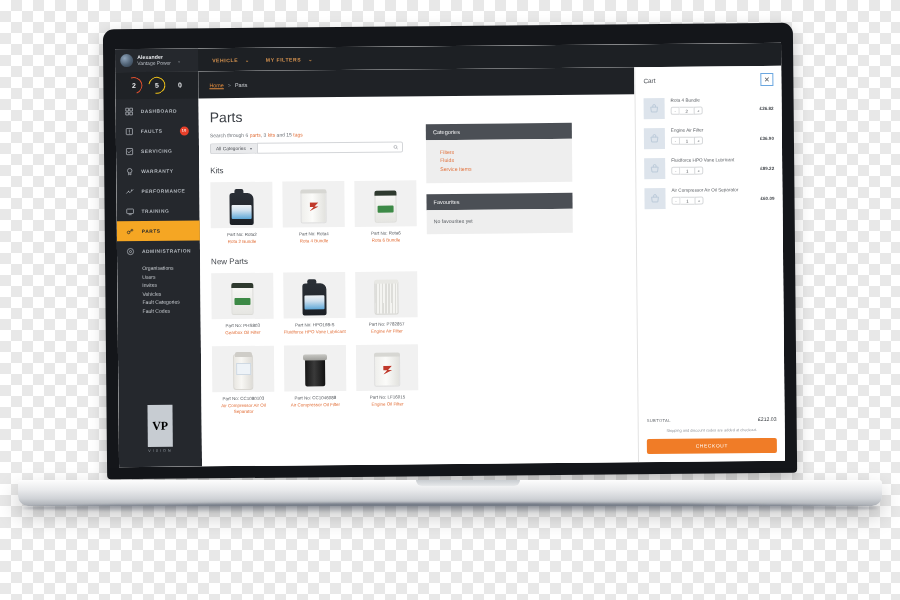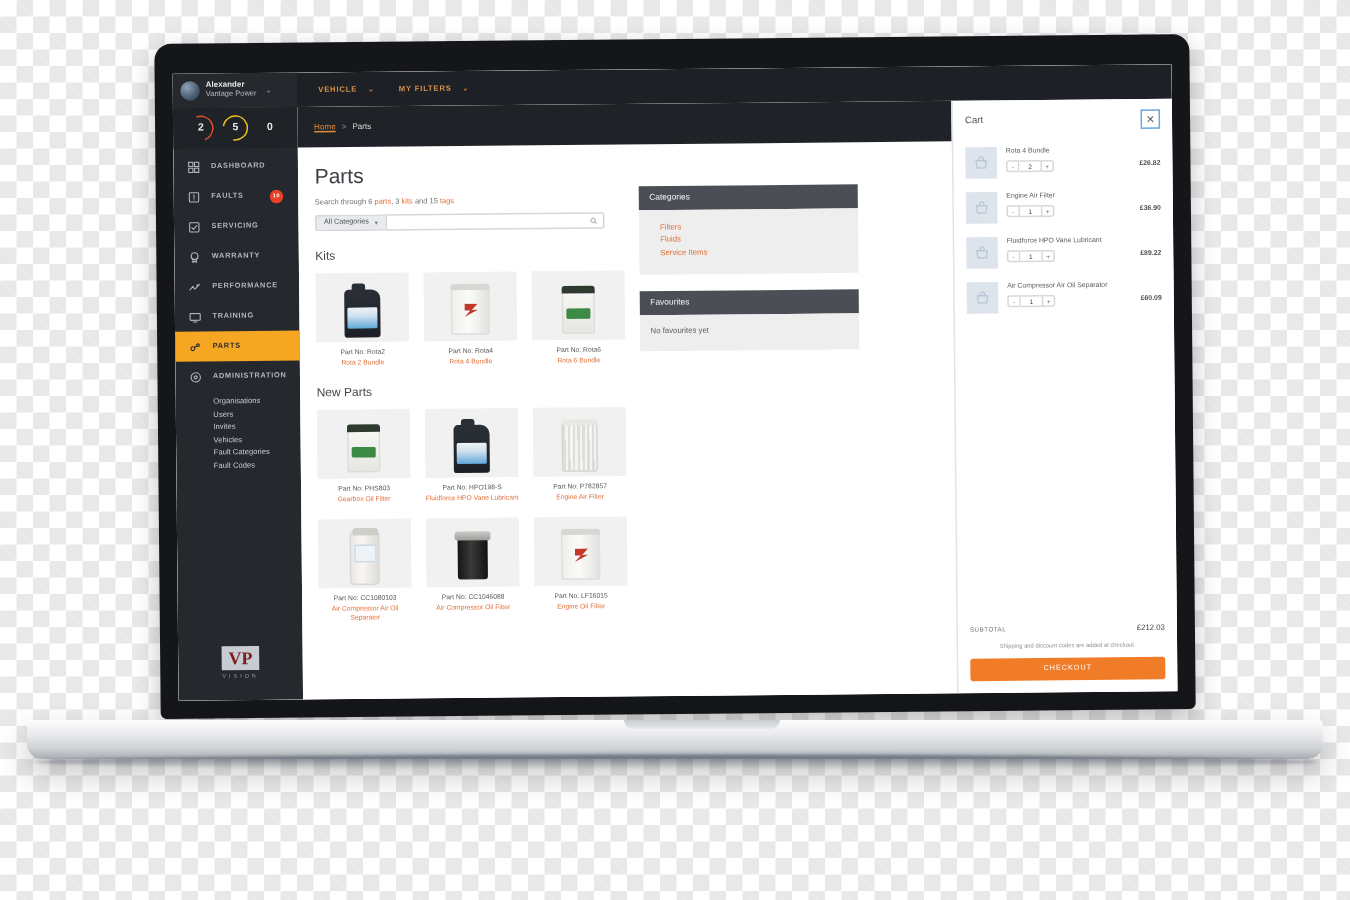--- a/index.html
+++ b/index.html
@@ -105,22 +105,22 @@
   .badge {
     position:absolute; right:10px; width:9px; height:9px; border-radius:50%;
     background:#e8402a; color:#fff; font-size:3.6px; display:flex;
     align-items:center; justify-content:center; font-weight:bold;
   }
   .subnav { padding: 3px 0 0 25px; }
   .subnav div { color:#c8ccd1; font-size:5.1px; line-height:8.6px; }
 
   .sidelogo { padding: 10px 0 14px; display:flex; justify-content:center; }
   .logo-box {
-    width:25px; height:16px; background:#c7ccd2; display:flex; align-items:center; justify-content:center;
-    color:#7f1d1d; font-size:12px; font-weight:bold; font-family:"Liberation Serif", serif;
+    width:25px; height:42px; background:#c7ccd2; display:flex; align-items:center; justify-content:center;
+    color:#000000; font-size:12px; font-weight:bold; font-family:"Liberation Serif", serif;
   }
   .logo-word { color:#9aa1a9; font-size:3.6px; letter-spacing:2px; text-align:center; margin-top:2px; }
 
   
   .main { flex:1 1 auto; display:flex; flex-direction:column; min-width:0; background:#fff; }
   .crumbbar { height:27px; background:#1f2226; display:flex; align-items:center; padding-left:11px; gap:4px; }
   .crumb-home { color:#e08b3e; font-size:5.4px; text-decoration:underline; }
   .crumb-sep { color:#8d939a; font-size:5.4px; }
   .crumb-cur { color:#d7dade; font-size:5.4px; }
 

